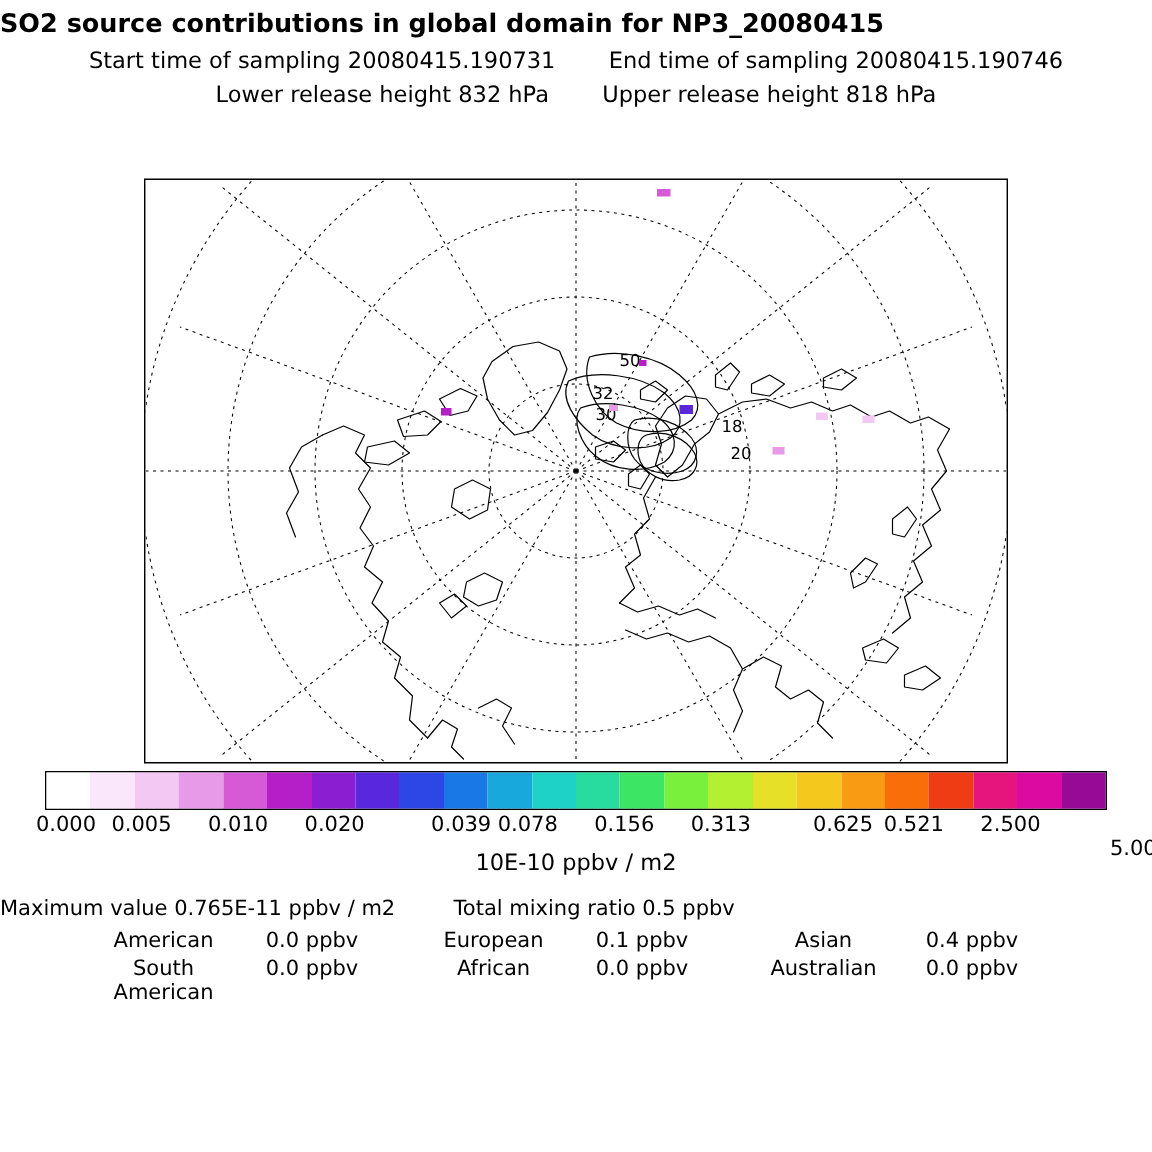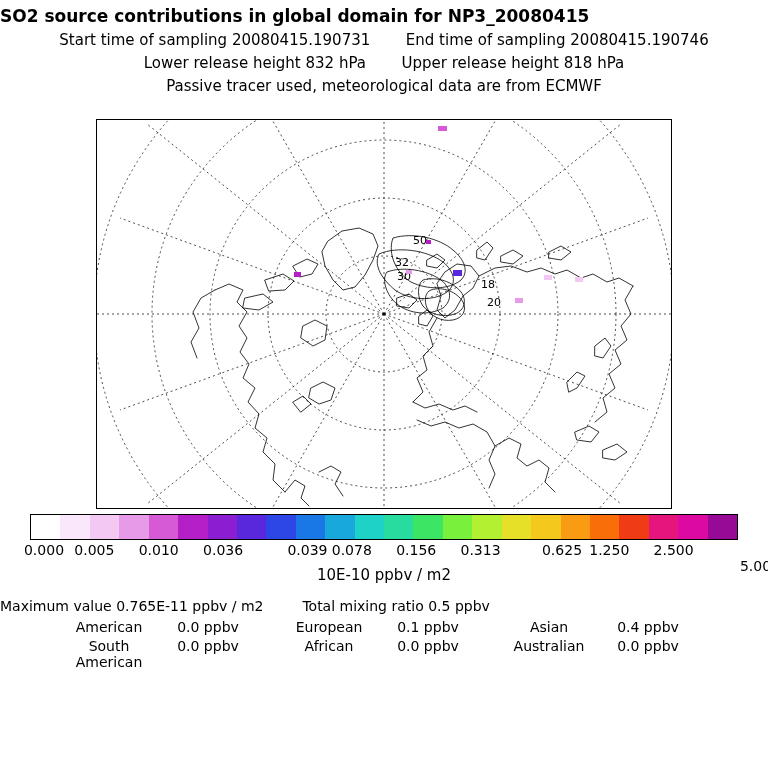--- a/index.html
+++ b/index.html
@@ -146,21 +146,20 @@
   </div>
 
   <div class="subline">
     <span>Lower release height</span>
     <span>832 hPa</span>
     <span class="gap"></span>
     <span>Upper release height</span>
     <span>818 hPa</span>
   </div>
 
-  <div class="subline">Passive tracer used, meteorological data are from ECMWF</div>
 
   <div class="map-wrap">
     <svg width="574" height="388" viewBox="0 0 574 388">
       <defs>
         <clipPath id="mapclip">
             <rect x="0" y="0" width="574" height="388"></rect>
           </clipPath>
       </defs>
       <g clip-path="url(#mapclip)">
         <rect x="0" y="0" width="574" height="388" fill="#ffffff"></rect>
@@ -296,27 +295,27 @@
         <div style="background: rgb(230, 20, 125);"></div>
         <div style="background: rgb(220, 10, 160);"></div>
         <div style="background: rgb(150, 10, 150);"></div>
       </div>
   </div>
 
   <div class="ticks" id="cbar-ticks">
       <span style="left: 44px;">0.000</span>
       <span style="left: 94.3636px;">0.005</span>
       <span style="left: 158.727px;">0.010</span>
-      <span style="left: 223.091px;">0.036</span>
+      <span style="left: 223.091px;">0.020</span>
       <span style="left: 287.455px; margin-left: 20px;">0.039</span>
       <span style="left: 351.818px;">0.078</span>
       <span style="left: 416.182px;">0.156</span>
       <span style="left: 480.545px;">0.313</span>
       <span style="left: 562px;">0.625</span>
-      <span style="left: 609.273px;">1.250</span>
+      <span style="left: 609.273px;">0.521</span>
       <span style="left: 673.636px;">2.500</span>
       <span style="left: 760px; margin-top: 16px;">5.000</span>
     </div>
 
   <div class="cbar-label">10E-10 ppbv / m2</div>
 
   <div class="footer">
     <div class="foot-main">
       <span>Maximum value</span>
       <span>0.765E-11 ppbv / m2</span>

